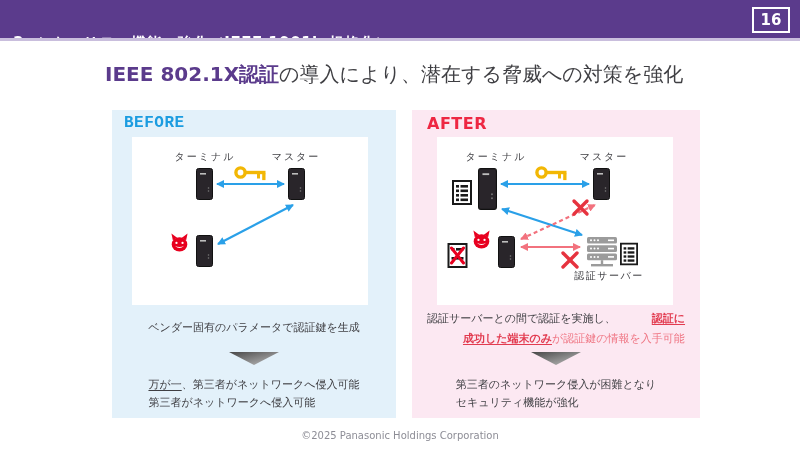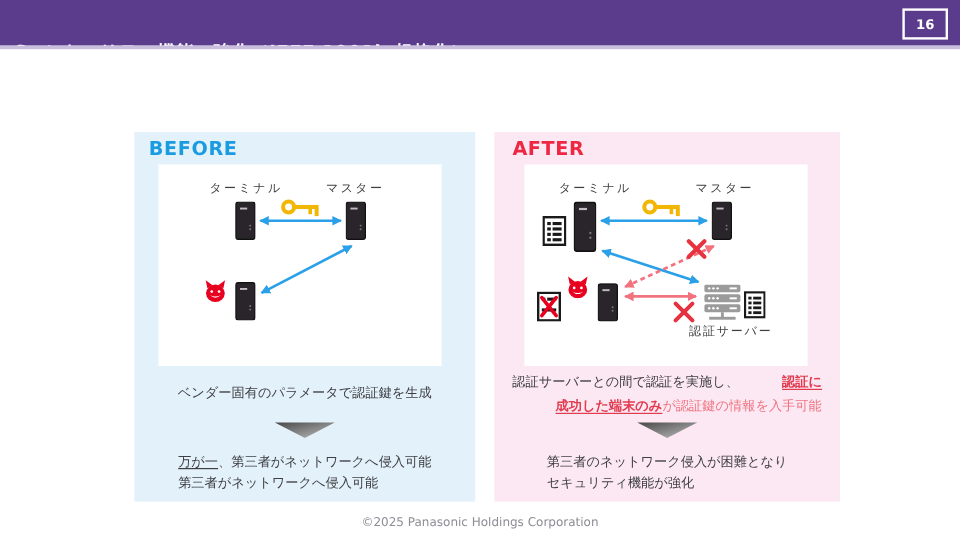--- a/index.html
+++ b/index.html
@@ -4,28 +4,28 @@
 <style>
   html,body{margin:0;padding:0;background:#fff;}
   .slide{
     position:relative;width:800px;height:450px;background:#fff;overflow:hidden;
     font-family:"DejaVu Sans","Liberation Sans",sans-serif;color:var(--text-dark,#3f3f43);
   }
   
   .header{position:absolute;left:0;top:0;width:800px;height:38px;background:var(--brand-purple,#5b3b8c);}
   .header-title{position:absolute;left:13px;top:0;line-height:38px;font-size:15px;font-weight:bold;color:#fff;letter-spacing:.5px;white-space:nowrap;margin-top:24px;}
   .page-box{position:absolute;right:10px;top:7px;width:34px;height:22px;border:2px solid #fff;color:#fff;
-    font-size:11px;font-weight:bold;display:flex;align-items:center;justify-content:center;}
+    font-size:15px;font-weight:bold;display:flex;align-items:center;justify-content:center;}
   .header-strip{position:absolute;left:0;top:38px;width:800px;height:3px;background:var(--header-strip,#c9bedd);}
   
   .subtitle{position:absolute;left:105px;top:61px;font-size:20px;white-space:nowrap;color:var(--text-dark,#3f3f43);}
   .subtitle-em{color:var(--brand-purple,#5b3b8c);font-weight:bold;}
   
   .panel{position:absolute;top:110px;height:308px;}
-  .panel-before{left:112px;width:284px;background:var(--before-bg,#e3f1fa);}
+  .panel-before{left:112px;width:284px;background:var(--before-bg,#e3f1fa);font-family:Liberation Mono, monospace;}
   .panel-after{left:412px;width:288px;background:var(--after-bg,#fce8f2);}
   .panel-label{position:absolute;top:4px;font-size:16px;font-weight:bold;letter-spacing:.5px;}
   .panel-before .panel-label{left:12px;color:var(--before-accent,#1b9ce0);}
   .panel-after  .panel-label{left:15px;color:var(--after-accent,#ee2743);}
   .diagram{position:absolute;top:27px;width:236px;height:168px;background:#fff;}
   .panel-before .diagram{left:20px;}
   .panel-after  .diagram{left:25px;}
   .diagram svg.arrows{position:absolute;left:0;top:0;}
   .dev-label{position:absolute;font-size:10px;letter-spacing:2px;color:var(--text-dark,#3f3f43);text-align:center;white-space:nowrap;}
   .abs{position:absolute;}
@@ -47,20 +47,21 @@
 <body>
 
 <div class="slide">
 
   <div class="header">
     <div class="header-title">3. セキュリティ機能の強化（IEEE 1901b 規格化）</div>
     <div class="page-box">16</div>
   </div>
   <div class="header-strip"></div>
 
+  <div class="subtitle"><span class="subtitle-em">IEEE 802.1X認証</span><span>の導入により、潜在する脅威への対策を強化</span></div>
 
   <section class="panel panel-before">
     <div class="panel-label">BEFORE</div>
 
     <div class="diagram">
       <svg class="arrows" width="236" height="168" viewBox="0 0 236 168">
         <defs>
           <marker id="mb" markerUnits="userSpaceOnUse" markerWidth="8" markerHeight="8" viewBox="0 0 8 8" refX="7" refY="4" orient="auto-start-reverse">
             <path d="M0 0 L8 4 L0 8 Z" style="fill:var(--arrow-blue,#2aa0e8)"></path>
           </marker>

